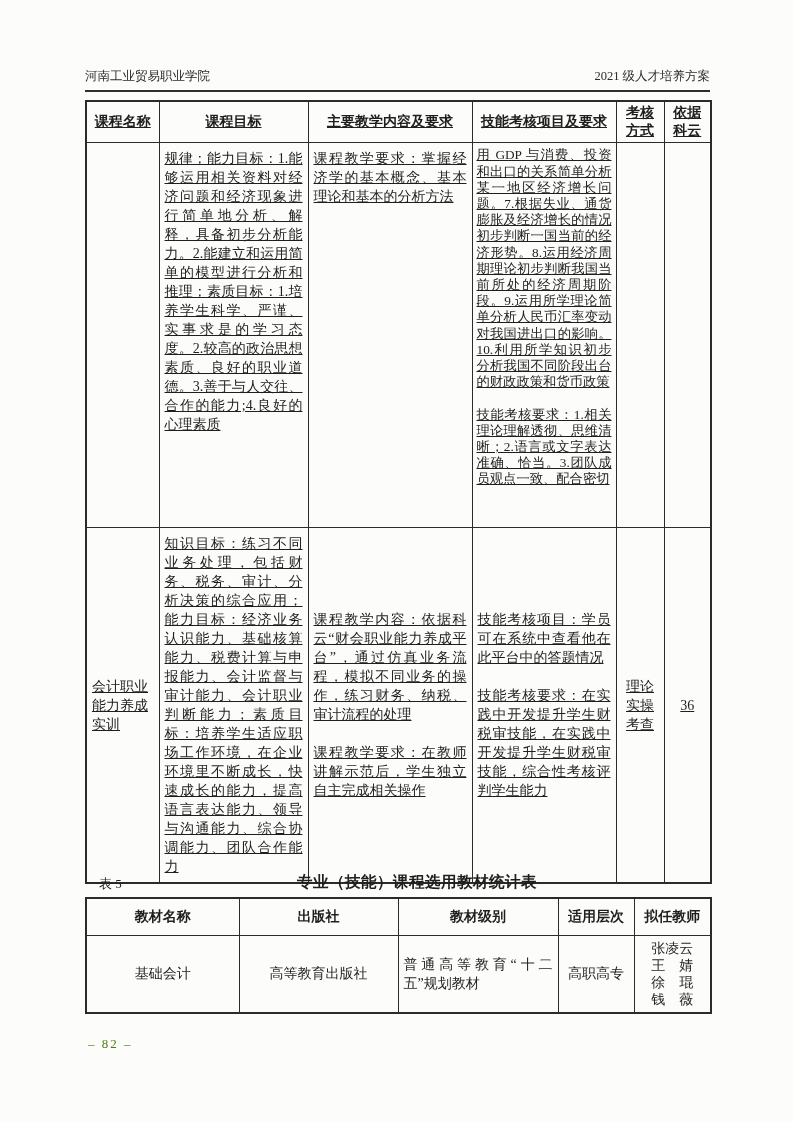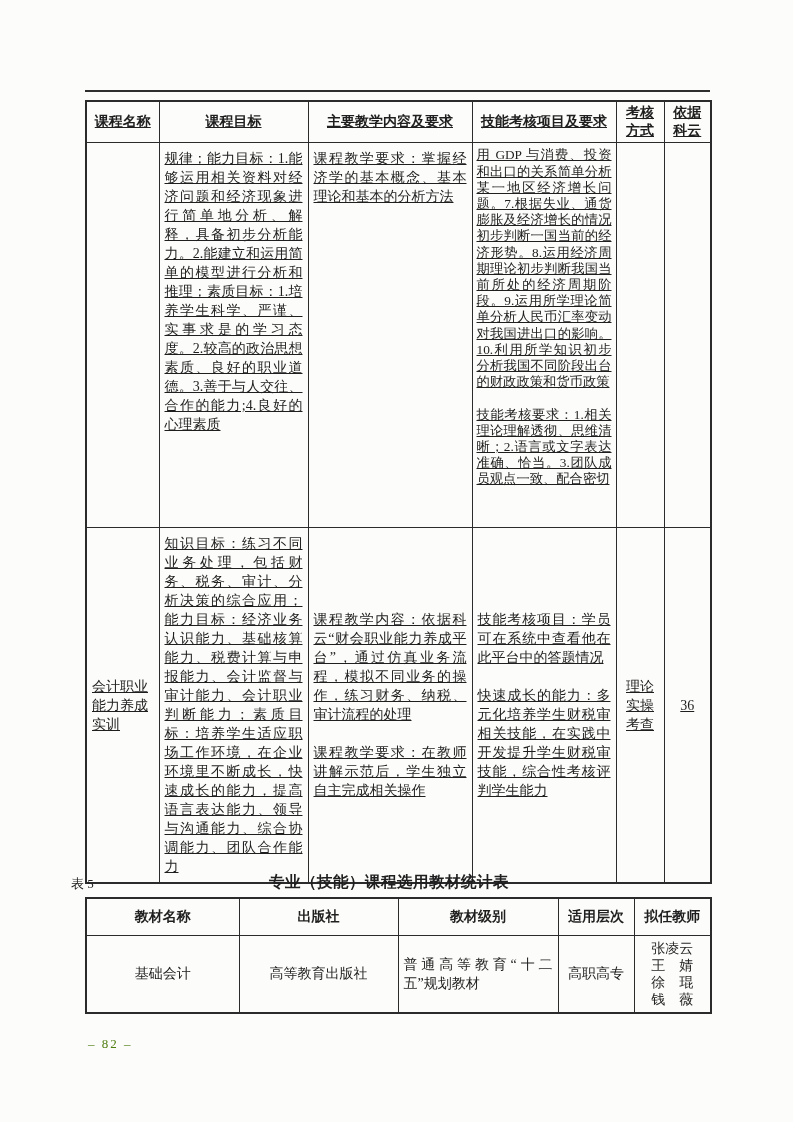--- a/index.html
+++ b/index.html
@@ -57,21 +57,21 @@
     text-justify: inter-ideograph;
   }
   .preline { white-space: pre-line; }
   .vtop { vertical-align: top; }
   .vcenter { vertical-align: middle; }
   .tcenter { text-align: center; }
   .tight { font-size: 13.3px; line-height: 16.2px; padding: 4px 4px; }
   .course-name-cell { text-align: left; padding: 4px 5px; }
   .t5-caption {
     position: absolute;
-    top: 872px; left: 71px; width: 625px;
+    top: 872px; left: 99px; width: 625px;
     height: 24px;
   }
   .t5-label {
     position: absolute;
     left: 0; top: 3px;
     font-size: 13px;
   }
   .t5-title {
     display: block;
     text-align: center;
@@ -87,20 +87,24 @@
     letter-spacing: 2px;
     color: #4d7c0f;
   }
   .teachers-cell { line-height: 17px; padding: 3px; }
 </style>
 </head>
 <body>
 
 <div class="page">
 
+  <div class="doc-header">
+    <span>河南工业贸易职业学院</span>
+    <span>2021 级人才培养方案</span>
+  </div>
   <div class="header-rule"></div>
 
   <table class="course-table">
     <colgroup>
       <col style="width:73px">
         <col style="width:149px">
         <col style="width:164px">
       <col style="width:144px">
         <col style="width:48px">
         <col style="width:47px">
@@ -127,21 +131,21 @@
         <td class="tcenter preline"></td>
       </tr>
       <tr style="height:338px">
         <td class="vcenter course-name-cell">会计职业能力养成实训</td>
         <td class="vcenter preline">知识目标：练习不同业务处理，包括财务、税务、审计、分析决策的综合应用；能力目标：经济业务认识能力、基础核算能力、税费计算与申报能力、会计监督与审计能力、会计职业判断能力；素质目标：培养学生适应职场工作环境，在企业环境里不断成长，快速成长的能力，提高语言表达能力、领导与沟通能力、综合协调能力、团队合作能力</td>
         <td class="vcenter preline">课程教学内容：依据科云“财会职业能力养成平台”，通过仿真业务流程，模拟不同业务的操作，练习财务、纳税、审计流程的处理
 
 课程教学要求：在教师讲解示范后，学生独立自主完成相关操作</td>
         <td class="vcenter preline">技能考核项目：学员可在系统中查看他在此平台中的答题情况
 
-快速成长的能力：多元化培养学生财税审相关技能，在实践中开发提升学生财税审技能，综合性考核评判学生能力</td>
+技能考核要求：在实践中开发提升学生财税审技能，在实践中开发提升学生财税审技能，综合性考核评判学生能力</td>
         <td class="tcenter vcenter preline">理论
 实操
 考查</td>
         <td class="tcenter vcenter preline">36</td>
       </tr>
     </tbody>
   </table>
 
   <div class="t5-caption">
     <span class="t5-label">表 5</span>

